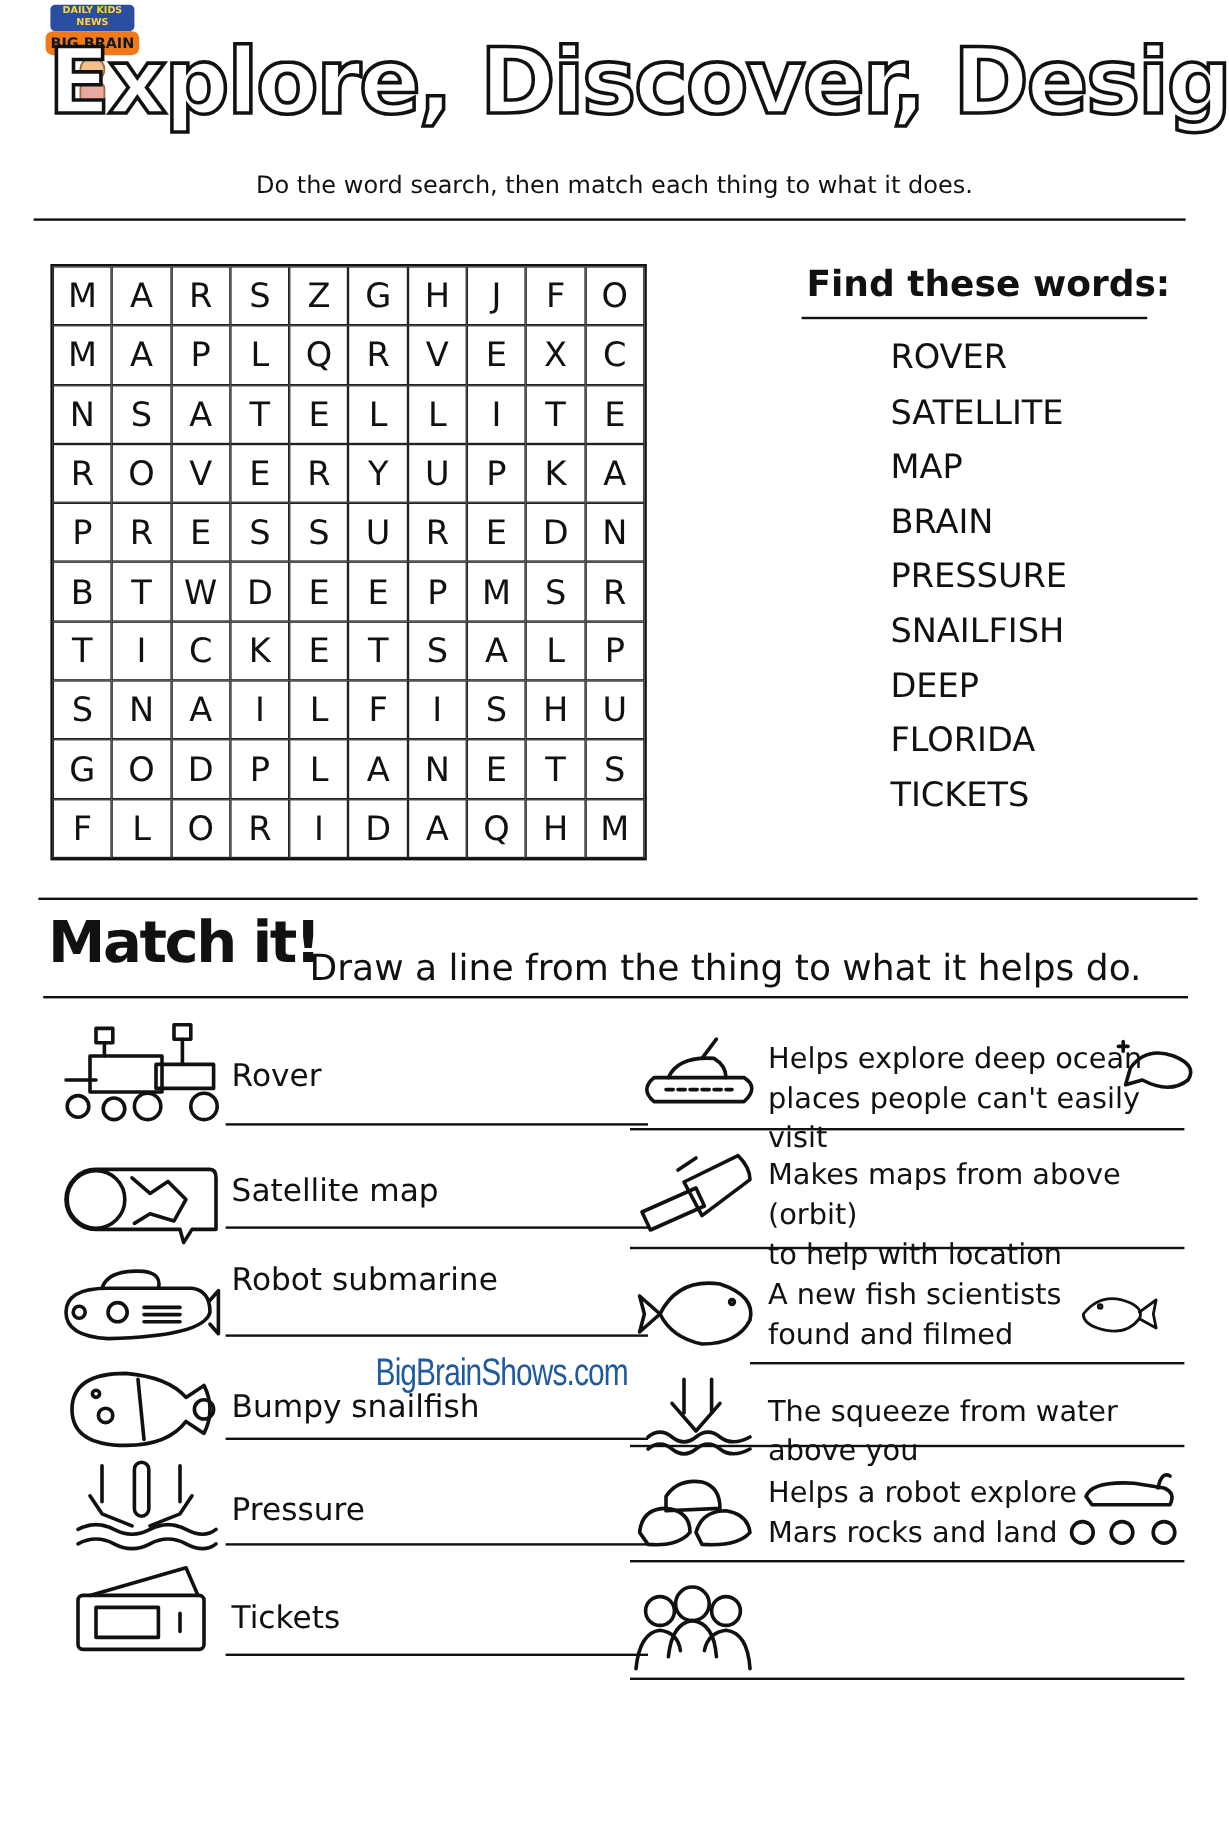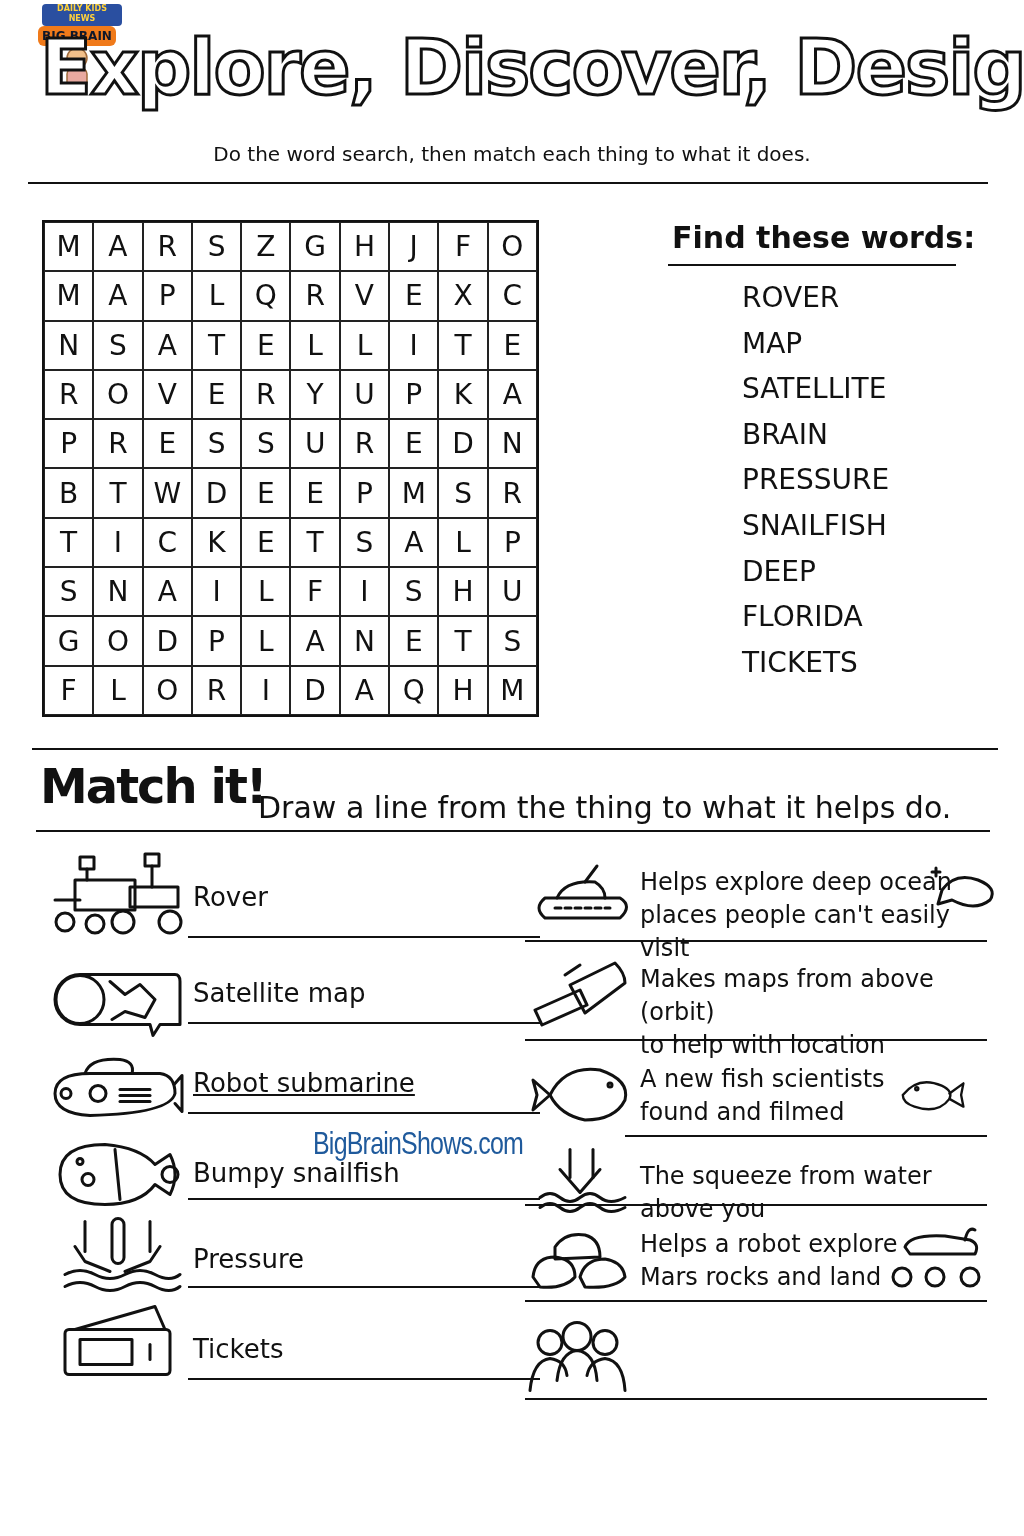--- a/index.html
+++ b/index.html
@@ -1,20 +1,20 @@
 <!DOCTYPE html>
 <html><head>
 <meta charset="utf-8">
 <style>
   html, body { margin: 0; padding: 0; background: #ffffff; }
   body { width: 1024px; height: 1536px; position: relative; overflow: hidden; font-family: "DejaVu Sans", sans-serif; color: #111; }
   .abs { position: absolute; }
   
   .logo { left: 36px; top: 2px; width: 82px; height: 92px; }
-  .logo .banner { position:absolute; left:6px; top:2px; width:80px; height:22px; background:#2a4fa0; border-radius:4px; color:#ffd23a; font-weight:bold; font-size:8px; text-align:center; line-height:10px; }
+  .logo .banner { position:absolute; left:6px; top:2px; width:70px; height:22px; background:#2a4fa0; border-radius:4px; color:#ffd23a; font-weight:bold; font-size:8px; text-align:center; line-height:10px; }
   .logo .brain { position:absolute; left:2px; top:24px; width:78px; height:20px; background:#f07a1a; border-radius:6px; color:#0f172a; font-weight:bold; font-size:12px; text-align:center; line-height:20px; }
   .logo .kid { position:absolute; left:22px; top:44px; width:38px; height:46px; }
   
   .title { left: 40px; top: 18px; width: 940px; height: 100px; font-family: "DejaVu Sans", sans-serif; font-weight: bold; font-size: 76px; line-height: 100px; letter-spacing: -2px; color: #fff; -webkit-text-stroke: 3px #111; text-align: center; white-space: nowrap; }
   .subtitle { left: 0; width: 1024px; top: 142px; font-size: 20px; text-align: center; font-family: "DejaVu Sans", sans-serif; }
   .hr { height: 2px; background: #111; }
   
   .grid { left: 42px; top: 220px; border: 2px solid #111; display: grid; grid-template-columns: repeat(10, 49.3px); grid-template-rows: repeat(10, 49.3px); }
   .cell { border: 1px solid #222; display:flex; align-items:center; justify-content:center; font-size: 28px; font-family: "DejaVu Sans", sans-serif; }
   
@@ -154,22 +154,22 @@
     <div class="cell">A</div>
     <div class="cell">Q</div>
     <div class="cell">H</div>
     <div class="cell">M</div>
   </div>
 
 <div class="abs find-title">Find these words:</div>
 <div class="abs find-rule"></div>
 <ul class="abs words" id="words">
     <li>ROVER</li>
+    <li>SATELLITE</li>
     <li>MAP</li>
-    <li>SATELLITE</li>
     <li>BRAIN</li>
     <li>PRESSURE</li>
     <li>SNAILFISH</li>
     <li>DEEP</li>
     <li>FLORIDA</li>
     <li>TICKETS</li>
   </ul>
 
 <div class="abs hr" style="left:32px;top:748px;width:966px;"></div>
 
@@ -209,21 +209,21 @@
   <svg class="icon" viewBox="0 0 135 70">
     <path d="M5 38 Q5 18 40 18 H110 Q125 20 125 38 Q120 58 40 60 Q5 58 5 38 Z"></path>
     <path d="M35 18 Q40 2 70 4 Q85 6 82 18"></path>
     <circle cx="16" cy="38" r="5"></circle>
       <circle cx="48" cy="38" r="8"></circle>
     <line x1="70" y1="34" x2="100" y2="34"></line>
       <line x1="70" y1="40" x2="100" y2="40"></line>
       <line x1="70" y1="46" x2="100" y2="46"></line>
     <path d="M125 28 L132 20 L132 56 L125 48"></path>
   </svg>
-  <span class="label" style="top:20px;text-decoration:underline;">Robot submarine</span>
+  <span class="label" style="top:4px;">Robot submarine</span>
   <div class="line" style="top:64px;"></div>
 </div>
 
 <div class="abs row-left" style="top:1132px;">
   <svg class="icon" viewBox="0 0 135 70">
     <path d="M10 35 Q10 5 55 5 Q90 8 105 25 L120 15 Q130 35 120 55 L105 45 Q90 65 55 65 Q10 65 10 35 Z"></path>
     <circle cx="30" cy="22" r="3"></circle>
       <circle cx="38" cy="40" r="6"></circle>
     <path d="M65 10 L70 60"></path>
       <circle cx="120" cy="35" r="8"></circle>

